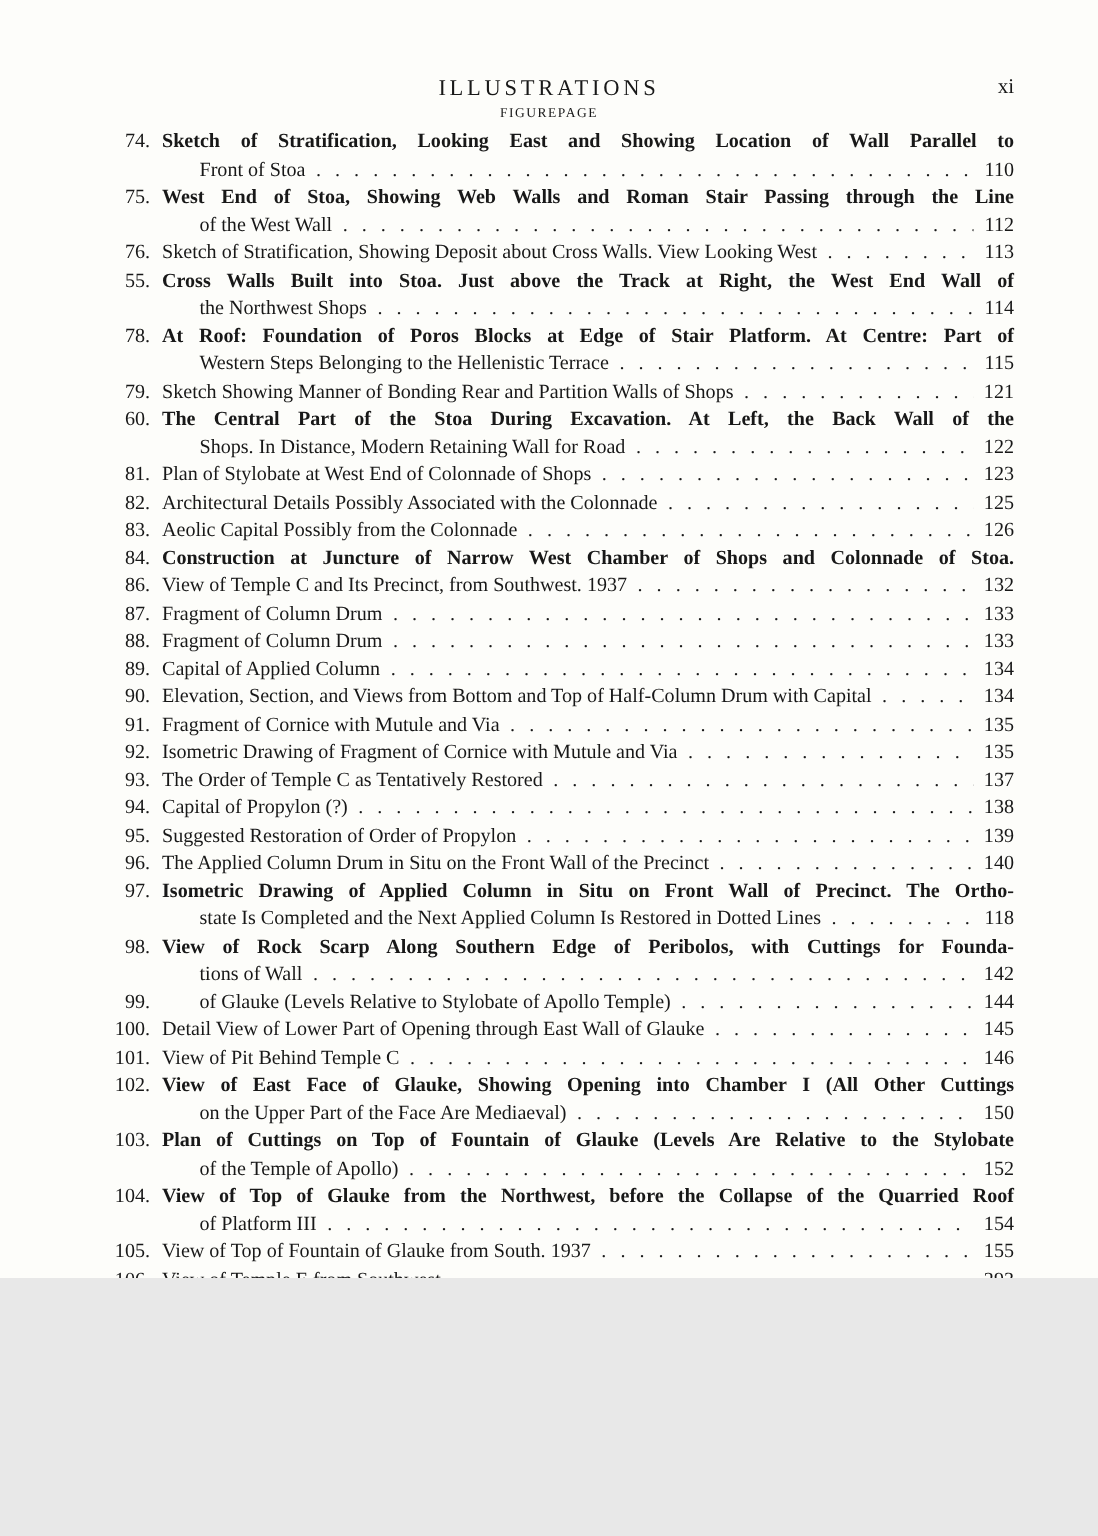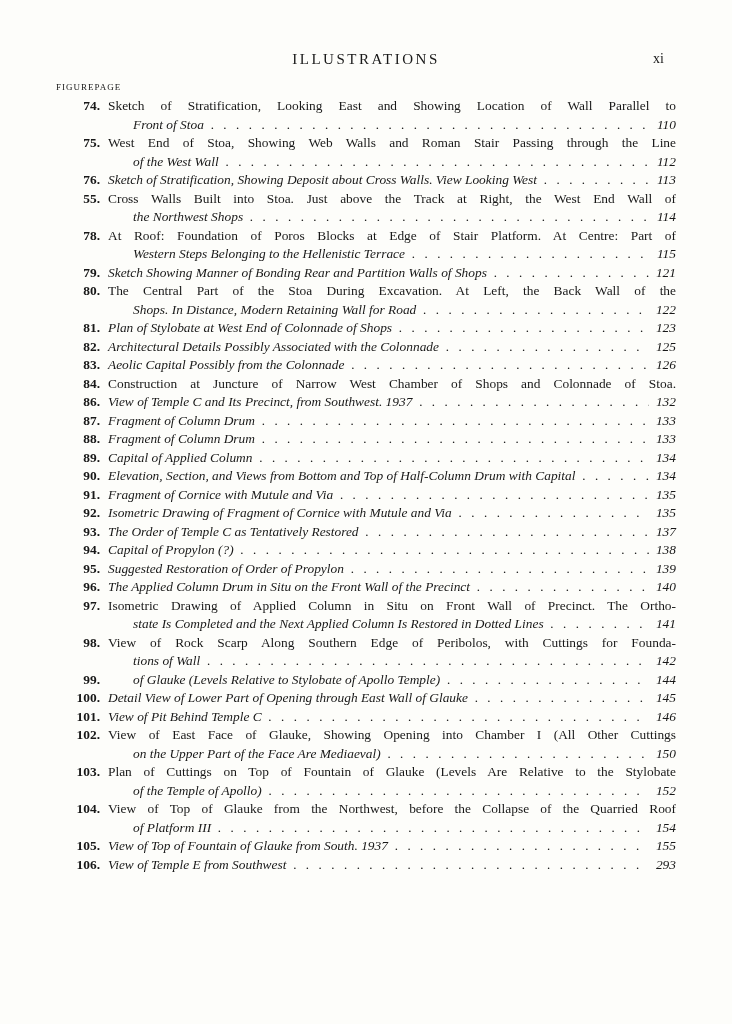--- a/index.html
+++ b/index.html
@@ -1,18 +1,18 @@
 <!DOCTYPE html>
 <html><head>
 <meta charset="utf-8">
 <style>
   html, body { margin: 0; padding: 0; background: #e8e8e8; }
   .page {
     width: 732px;
-    height: 1024px;
+    height: 852px;
     margin: 0 auto;
     background: #fdfdfa;
     box-sizing: border-box;
     padding: 50px 56px 0 56px;
     font-family: "Liberation Serif", "DejaVu Serif", serif;
     color: #181818;
     overflow: hidden;
   }
   .page-header {
     position: relative;
@@ -21,52 +21,52 @@
   }
   .page-header h1 {
     margin: 0;
     display: inline-block;
     font-size: 15px;
     font-weight: normal;
     letter-spacing: 2.5px;
   }
   .folio {
     position: absolute;
-    right: 12px;
+    right: 0;
     top: 1px;
     font-size: 14px;
   }
   .col-heads {
     display: flex;
-    justify-content: flex-start;
-    margin-top: 12px;
+    justify-content: center;
+    margin-top: 0;
     font-size: 9px;
     letter-spacing: 1px;
     font-weight: normal;
   }
   .entries { margin-top: 5px; }
   .entry {
     display: flex;
     font-size: 13.4px;
     line-height: 18.5px;
   }
   .fig-num {
     flex: none;
     width: 44px;
     text-align: right;
     padding-right: 8px;
-    font-weight: bold;
   }
   .caption { flex: 1; min-width: 0; }
   .cap-line.justified {
     text-align: justify;
     text-align-last: justify;
+    font-weight: bold;
   }
   .cap-line.cont { padding-left: 25px; }
-  .cap-line.last { display: flex; align-items: center; font-style: italic; }
+  .cap-line.last { display: flex; align-items: center; }
   .cap-text { flex: none; max-width: 100%; }
   .leader {
     flex: 1 1 auto;
     min-width: 0;
     overflow: hidden;
     white-space: nowrap;
     margin: 0 3px 0 7px;
     word-spacing: 6px;
     color: #181818;
   }
@@ -152,21 +152,21 @@
         <div class="fig-num">79.</div>
         <div class="caption">
           <div class="cap-line last">
             <span class="cap-text">Sketch Showing Manner of Bonding Rear and Partition Walls of Shops</span>
             <span class="leader"></span>
             <span class="pg">121</span>
           </div>
         </div>
       </div>
       <div class="entry">
-        <div class="fig-num">80.</div>
+        <div class="fig-num">60.</div>
         <div class="caption">
           <div class="cap-line justified">The Central Part of the Stoa During Excavation. At Left, the Back Wall of the</div>
           <div class="cap-line cont last">
             <span class="cap-text">Shops. In Distance, Modern Retaining Wall for Road</span>
             <span class="leader"></span>
             <span class="pg">122</span>
           </div>
         </div>
       </div>
       <div class="entry">
@@ -315,21 +315,21 @@
           </div>
         </div>
       </div>
       <div class="entry">
         <div class="fig-num">97.</div>
         <div class="caption">
           <div class="cap-line justified">Isometric Drawing of Applied Column in Situ on Front Wall of Precinct. The Ortho-</div>
           <div class="cap-line cont last">
             <span class="cap-text">state Is Completed and the Next Applied Column Is Restored in Dotted Lines</span>
             <span class="leader"></span>
-            <span class="pg">141</span>
+            <span class="pg">118</span>
           </div>
         </div>
       </div>
       <div class="entry">
         <div class="fig-num">98.</div>
         <div class="caption">
           <div class="cap-line justified">View of Rock Scarp Along Southern Edge of Peribolos, with Cuttings for Founda-</div>
           <div class="cap-line cont last">
             <span class="cap-text">tions of Wall</span>
             <span class="leader"></span>

